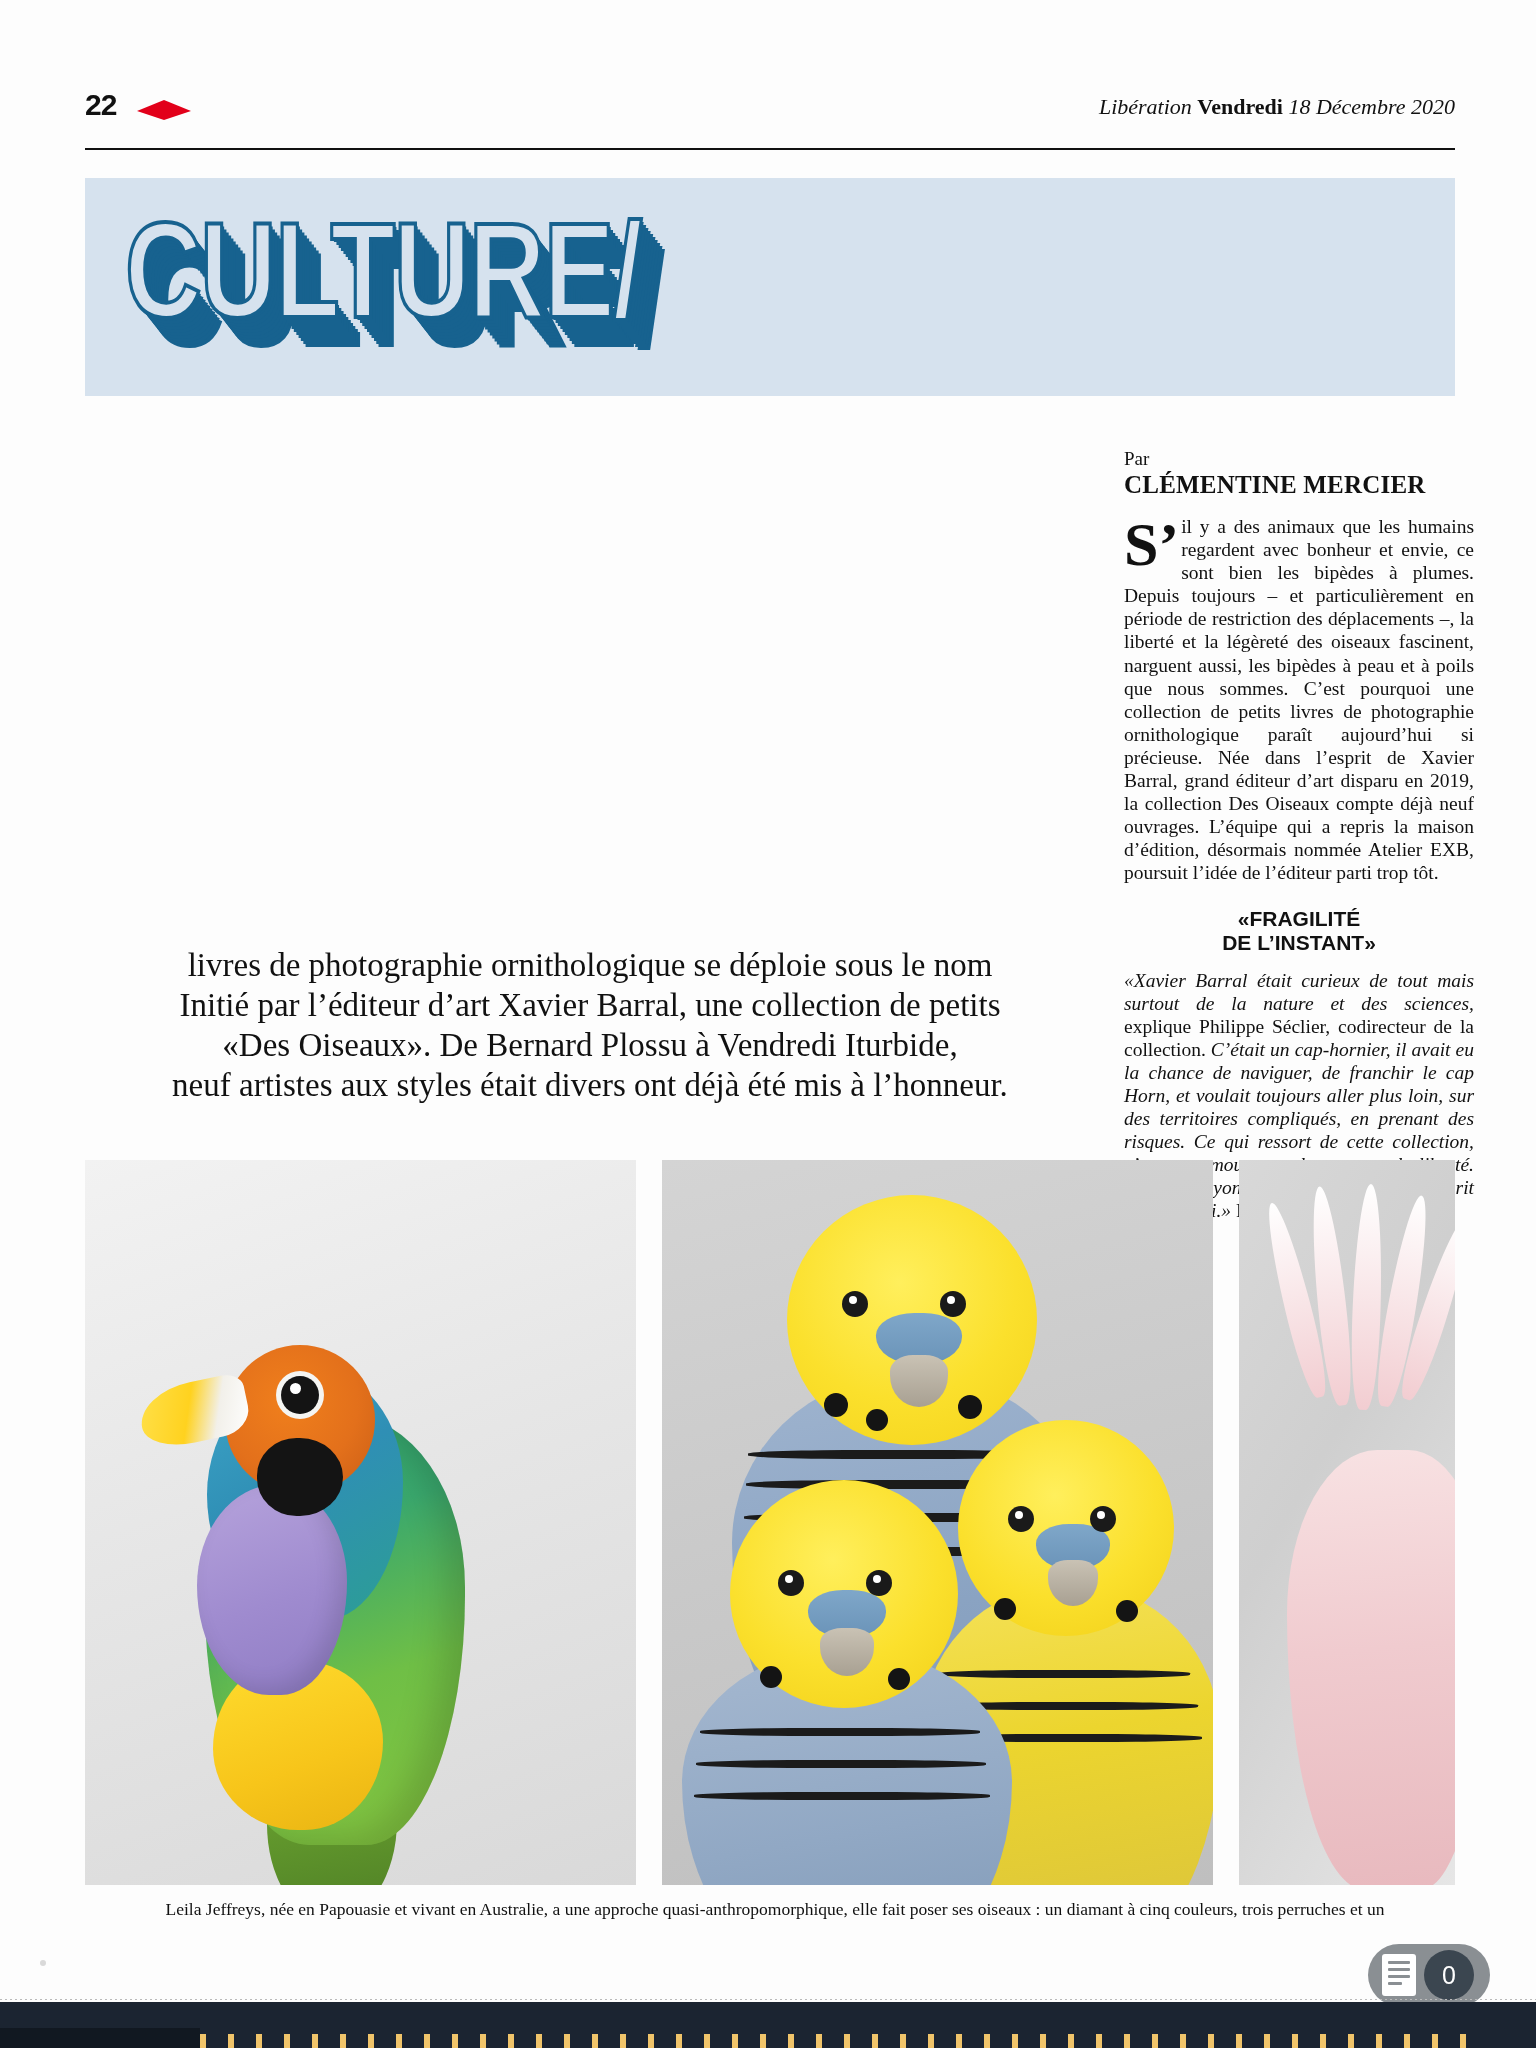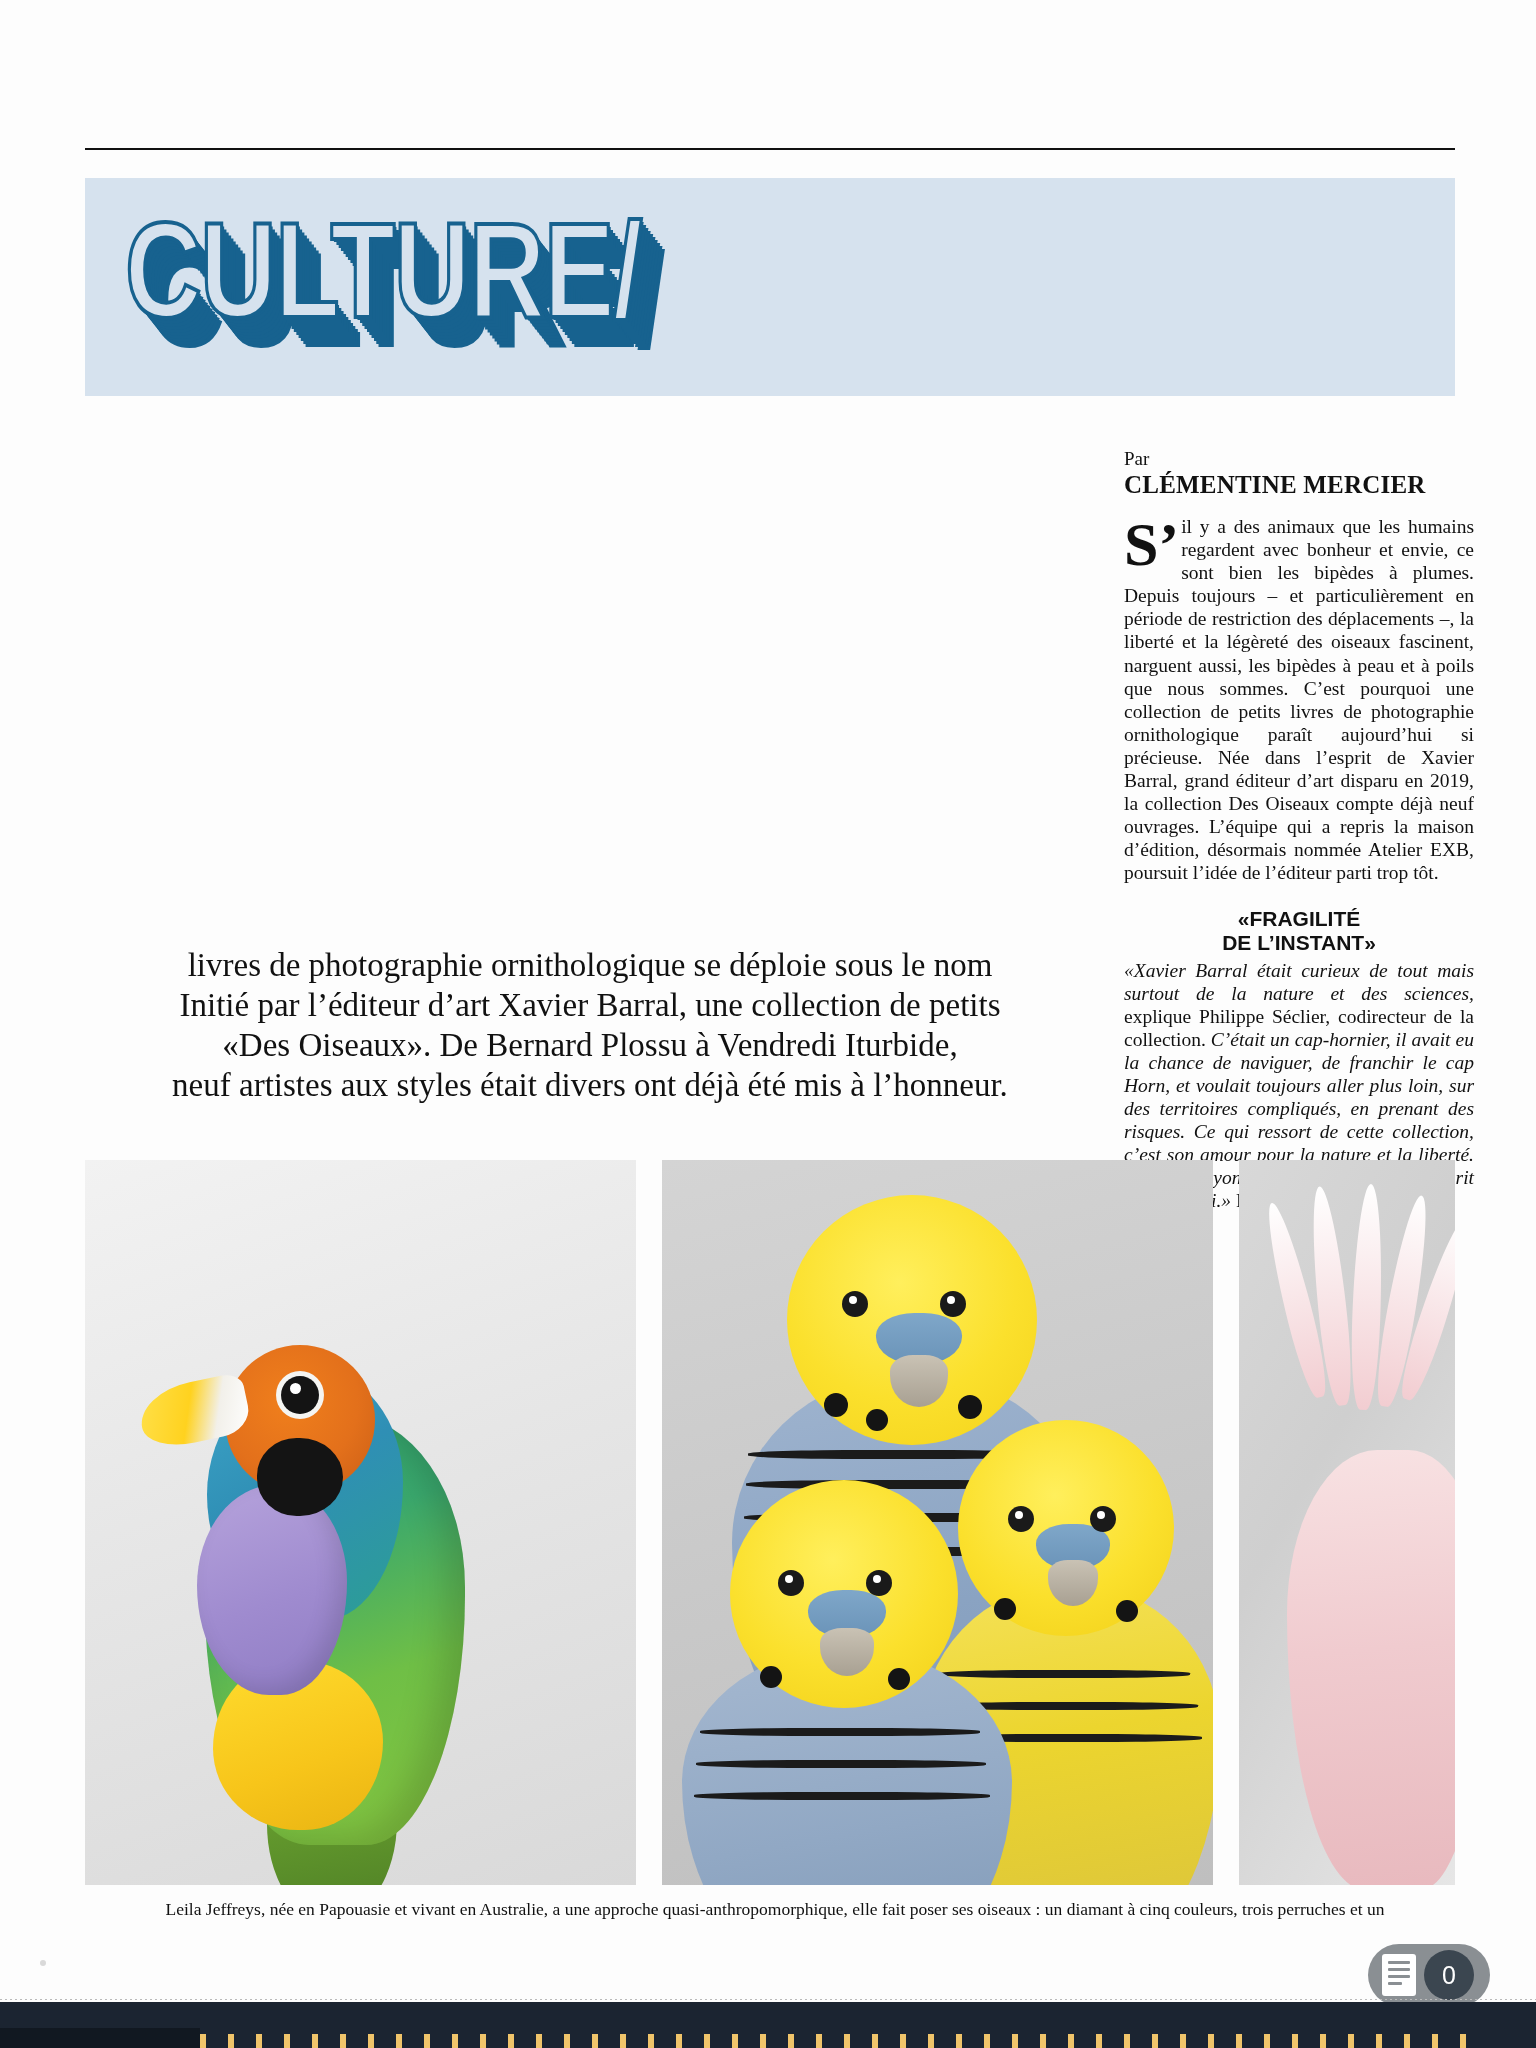--- a/index.html
+++ b/index.html
@@ -114,21 +114,21 @@
   }
   .body-text::first-letter{
     float:left;
     font-size:62px;
     line-height:50px;
     font-weight:bold;
     padding:4px 2px 0 0;
     font-family:"Liberation Serif", serif;
   }
   .subhead{
-    margin-top:22px;margin-bottom:4px;
+    margin-top:22px;margin-bottom:14px;
     text-align:center;
     font-family:"Liberation Sans", sans-serif;
     font-weight:bold;font-size:21px;line-height:24px;color:#111;
   }
   .subhead span{display:block;}
   .body-italic{
     font-family:"Liberation Serif", serif;
     font-size:19.5px;line-height:23.1px;color:#111;text-align:justify;
   }
   .body-italic i{font-style:italic;}
@@ -298,20 +298,29 @@
   }
   .left-tick{
     position:absolute;left:40px;top:1960px;width:6px;height:6px;background:#d9d9d9;border-radius:50%;
   }
 </style>
 </head>
 <body>
 
 <div class="page">
 
+  <div class="masthead">
+    <div class="folio">22</div>
+    <div class="libe-logo"></div>
+    <div class="masthead-right">
+      <span>Libération</span>
+      <b>Vendredi</b>
+      <span>18 Décembre 2020</span>
+    </div>
+  </div>
   <div class="rule-top"></div>
 
   <div class="banner">
     <div class="culture-word">CULTURE/</div>
   </div>
 
 
   <div class="standfirst">
     <span>livres de photographie ornithologique se déploie sous le nom</span>
     <span>Initié par l’éditeur d’art Xavier Barral, une collection de petits</span>

